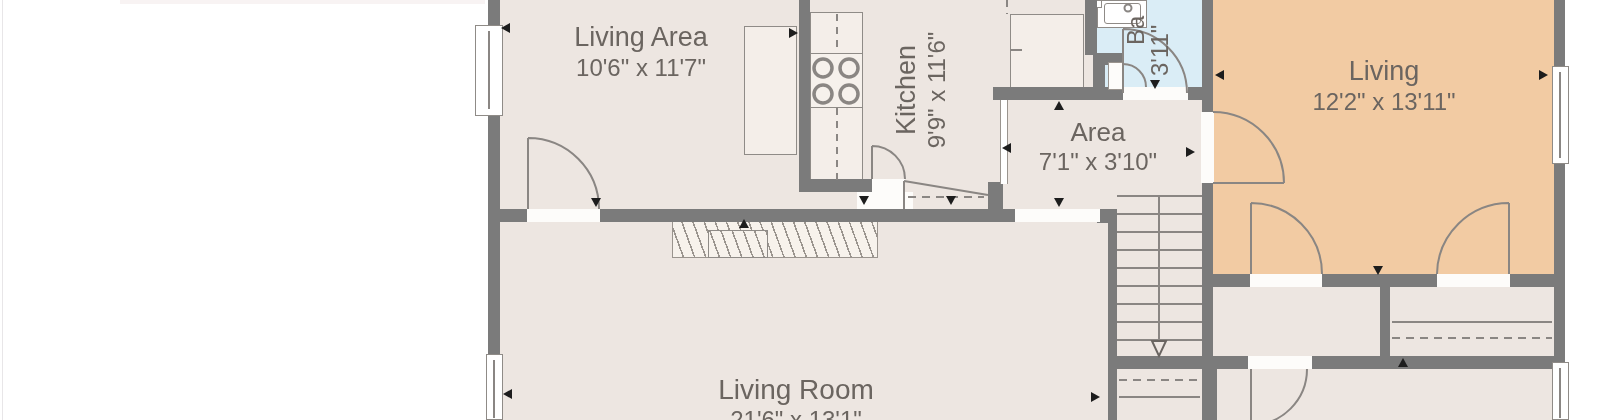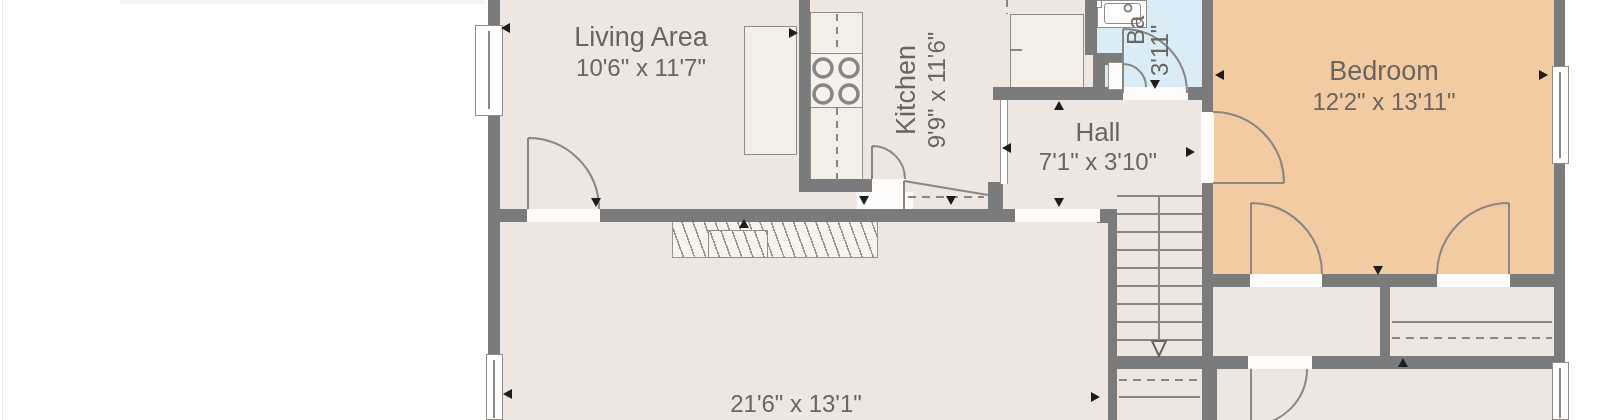--- a/index.html
+++ b/index.html
@@ -144,26 +144,27 @@
 
   <div class="room-label" style="left:641px;top:52px;">
     <div>Living Area</div>
     <div class="dims">10'6" x 11'7"</div>
   </div>
   <div class="room-label rot" style="left:921px;top:90px;">
     <div>Kitchen</div>
     <div class="dims">9'9" x 11'6"</div>
   </div>
   <div class="room-label" style="left:1098px;top:146px;font-size:26px;">
-    <div>Hall</div>
+    <div>Area</div>
     <div class="dims">7'1" x 3'10"</div>
   </div>
   <div class="room-label" style="left:1384px;top:86px;">
-    <div>Bedroom</div>
+    <div>Living</div>
     <div class="dims">12'2" x 13'11"</div>
   </div>
   <div class="room-label" style="left:796px;top:404px;font-size:28px;">
+    <div>Living Room</div>
     <div class="dims">21'6" x 13'1"</div>
   </div>
   <div class="rot-part" style="left:1150px;top:17px;">Ba</div>
   <div class="rot-part" style="left:1174px;top:48px;">3'11"</div>
 
 </div>
 
 </body></html>

